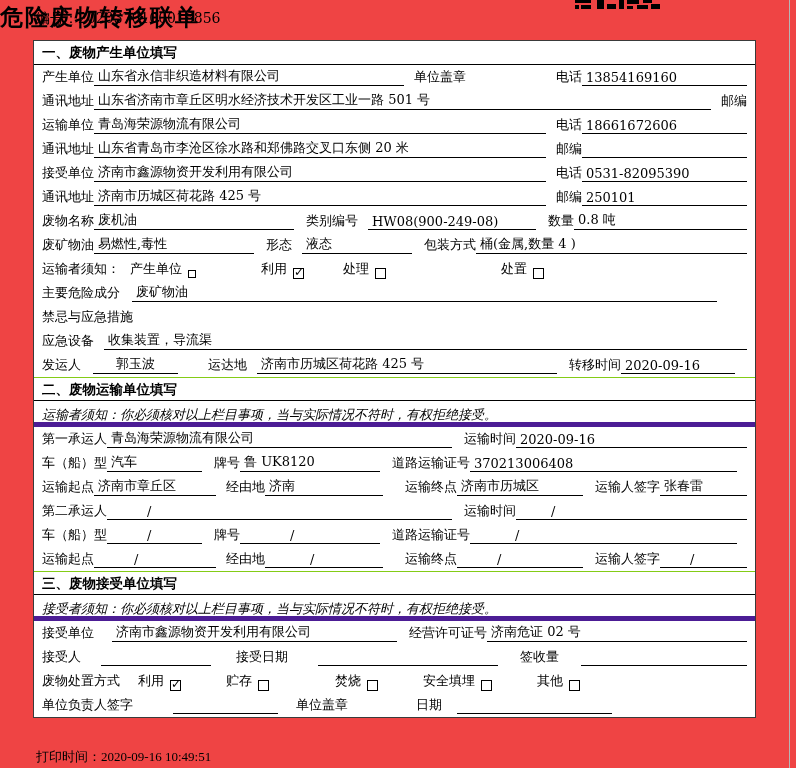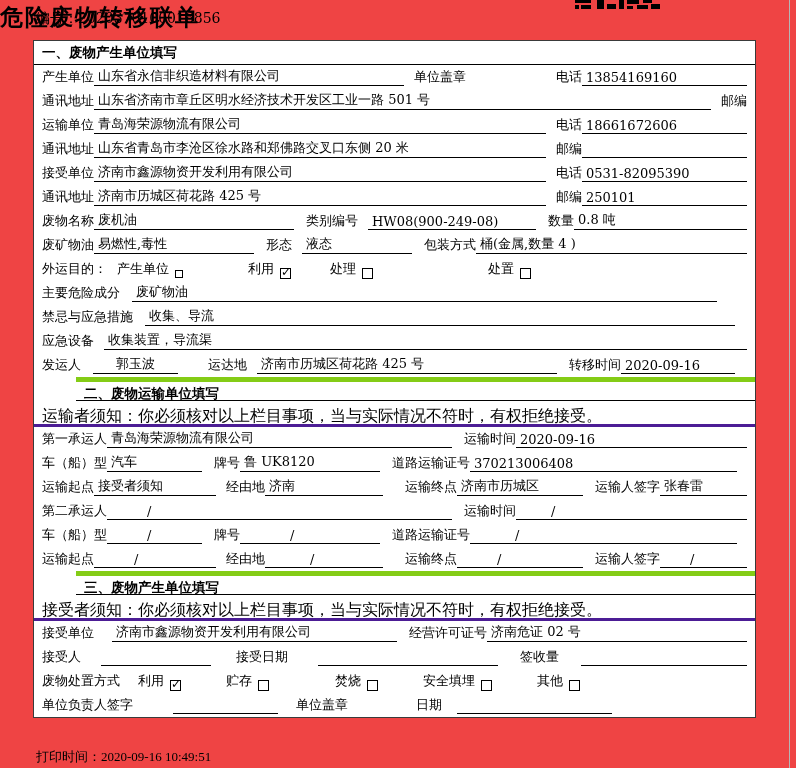--- a/index.html
+++ b/index.html
@@ -7,22 +7,22 @@
   .page { position: relative; width: 796px; height: 768px; background: #ef4444; overflow: hidden; }
   .page-edge { position: absolute; right: 6px; top: 0; width: 1px; height: 768px; background: #b5b5b5; }
 
   .hdr { position: relative; height: 38px; }
   .serial { position: absolute; left: 36px; top: 10px; font-size: 14px; white-space: nowrap; }
   .doc-title { position: absolute; left: 0; right: 0; top: 2px; text-align: left; font-size: 23px; font-weight: bold; letter-spacing: 2px; }
   .qr { position: absolute; left: 575px; top: 0; width: 85px; height: 11px; }
 
   .form { position: absolute; left: 33px; top: 40px; width: 723px; border: 1.5px solid #3a3a3a; background: #fff; }
   .sec-h { height: 24px; padding: 3px 8px 0; font-size: 13.5px; font-weight: bold; border-bottom: 1px solid #000; }
-  .sec2 .sec-h, .sec3 .sec-h { border-top: 5px solid #84cc16; margin-left: 42px; }
-  .notice { height: 26px; padding: 5px 8px 0; font-size: 16px; border-bottom: 3px solid #4c1d95; white-space: nowrap; }
+  .sec2 .sec-h, .sec3 .sec-h { border-top: 1px solid #84cc16; }
+  .notice { height: 26px; padding: 5px 8px 0; font-size: 13px; border-bottom: 5px solid #4c1d95; white-space: nowrap; font-style: italic; }
 
   .row { display: flex; align-items: flex-end; height: 24px; padding: 0 8px 3px; font-size: 13px; }
   .lbl { white-space: nowrap; flex: 0 0 auto; }
   .val { border-bottom: 1px solid #000; padding: 0 4px 0; white-space: nowrap; overflow: hidden; min-height: 16px; flex: 0 0 auto; }
   .fill { flex: 1 1 auto; }
   .ml6 { } .ml10 { margin-left: 10px; } .ml12 { margin-left: 12px; }
   .spacer { flex: 1 1 auto; }
 
   .cb { display: inline-block; width: 11px; height: 11px; border: 1px solid #000; margin-left: 6px; position: relative; top: 1px; flex: 0 0 auto; }
   .cb.sm { width: 8px; height: 8px; top: 0; }
@@ -114,21 +114,21 @@
       <div class="row">
         <span class="lbl">废矿物油</span>
         <span class="val ml6" style="width:160px">易燃性,毒性</span>
         <span class="lbl ml12">形态</span>
         <span class="val ml10" style="width:110px">液态</span>
         <span class="lbl ml12">包装方式</span>
         <span class="val ml6 fill">桶(金属,数量 4 )</span>
       </div>
 
       <div class="row">
-        <span class="lbl">外运目的：</span>
+        <span class="lbl">运输者须知：</span>
         <span class="lbl ml10">产生单位</span>
         <span class="cb sm">
             <span class="mk"></span>
           </span>
         <span class="lbl" style="margin-left:65px">利用</span>
         <span class="cb">
             <span class="mk">✓</span>
           </span>
         <span class="lbl" style="margin-left:39px">处理</span>
         <span class="cb">
@@ -140,21 +140,20 @@
           </span>
       </div>
 
       <div class="row">
         <span class="lbl">主要危险成分</span>
         <span class="val ml12 fill" style="margin-right:30px">废矿物油</span>
       </div>
 
       <div class="row">
         <span class="lbl">禁忌与应急措施</span>
-        <span class="val ml12 fill" style="margin-right:12px">收集、导流</span>
       </div>
 
       <div class="row">
         <span class="lbl">应急设备</span>
         <span class="val ml10 fill">收集装置，导流渠</span>
       </div>
 
       <div class="row">
         <span class="lbl">发运人</span>
         <span class="val ml12" style="width:85px;text-align:center">郭玉波</span>
@@ -180,21 +179,21 @@
         <span class="lbl">车（船）型</span>
         <span class="val ml6" style="width:95px">汽车</span>
         <span class="lbl ml12">牌号</span>
         <span class="val ml6" style="width:140px">鲁 UK8120</span>
         <span class="lbl ml12">道路运输证号</span>
         <span class="val ml6 fill" style="margin-right:10px">370213006408</span>
       </div>
 
       <div class="row">
         <span class="lbl">运输起点</span>
-        <span class="val ml6" style="width:122px">接受者须知</span>
+        <span class="val ml6" style="width:122px">济南市章丘区</span>
         <span class="lbl ml10">经由地</span>
         <span class="val ml6" style="width:118px">济南</span>
         <span class="lbl" style="margin-left:22px">运输终点</span>
         <span class="val ml6" style="width:126px">济南市历城区</span>
         <span class="lbl ml12">运输人签字</span>
         <span class="val ml6 fill">张春雷</span>
       </div>
 
       <div class="row">
         <span class="lbl">第二承运人</span>
@@ -218,21 +217,21 @@
         <span class="lbl ml10">经由地</span>
         <span class="val ml6" style="width:118px;padding-left:45px">/</span>
         <span class="lbl" style="margin-left:22px">运输终点</span>
         <span class="val ml6" style="width:126px;padding-left:40px">/</span>
         <span class="lbl ml12">运输人签字</span>
         <span class="val ml6 fill" style="padding-left:30px">/</span>
       </div>
     </div>
 
     <div class="sec sec3">
-      <div class="sec-h">三、废物产生单位填写</div>
+      <div class="sec-h">三、废物接受单位填写</div>
       <div class="notice">接受者须知：你必须核对以上栏目事项，当与实际情况不符时，有权拒绝接受。</div>
 
       <div class="row">
         <span class="lbl">接受单位</span>
         <span class="val" style="margin-left:18px;width:285px">济南市鑫源物资开发利用有限公司</span>
         <span class="lbl ml12">经营许可证号</span>
         <span class="val ml6 fill">济南危证 02 号</span>
       </div>
 
       <div class="row">

